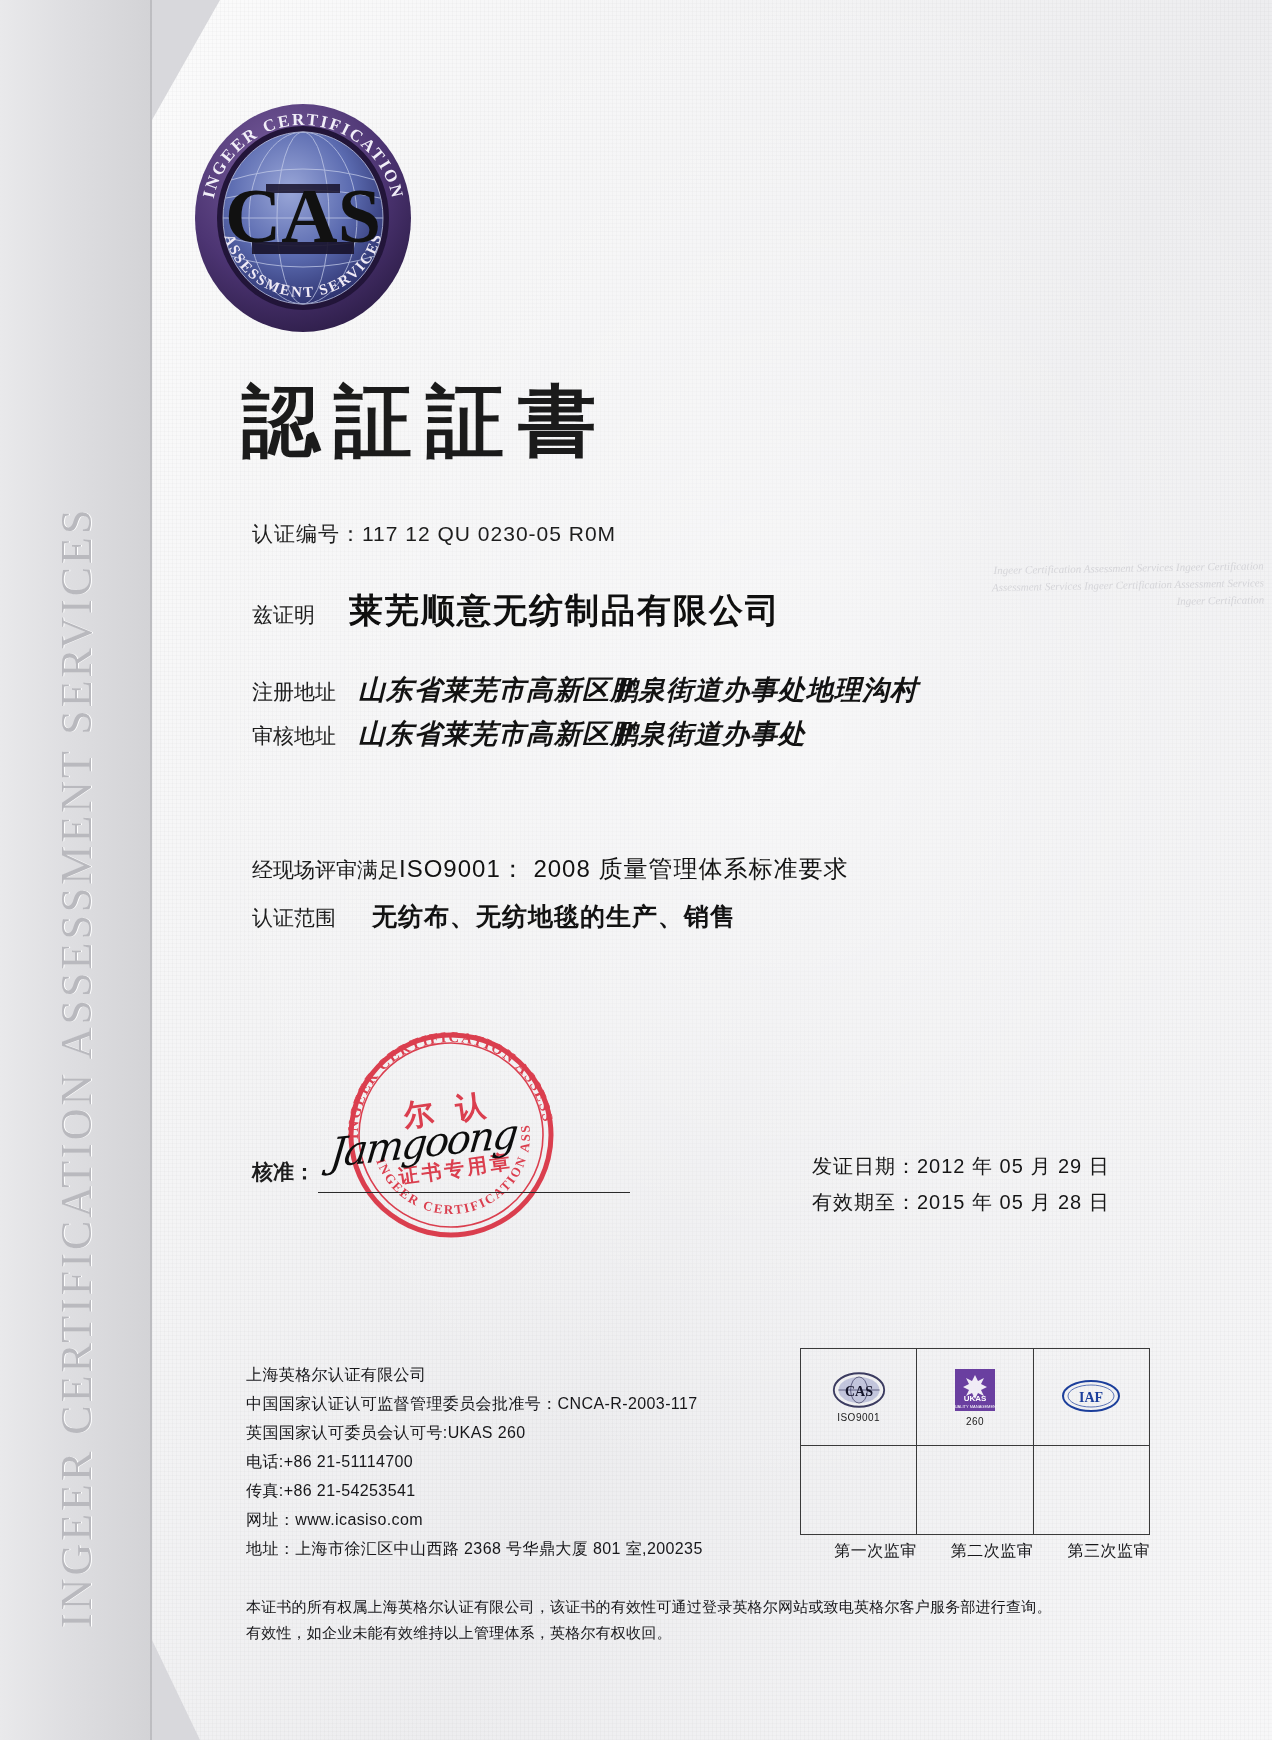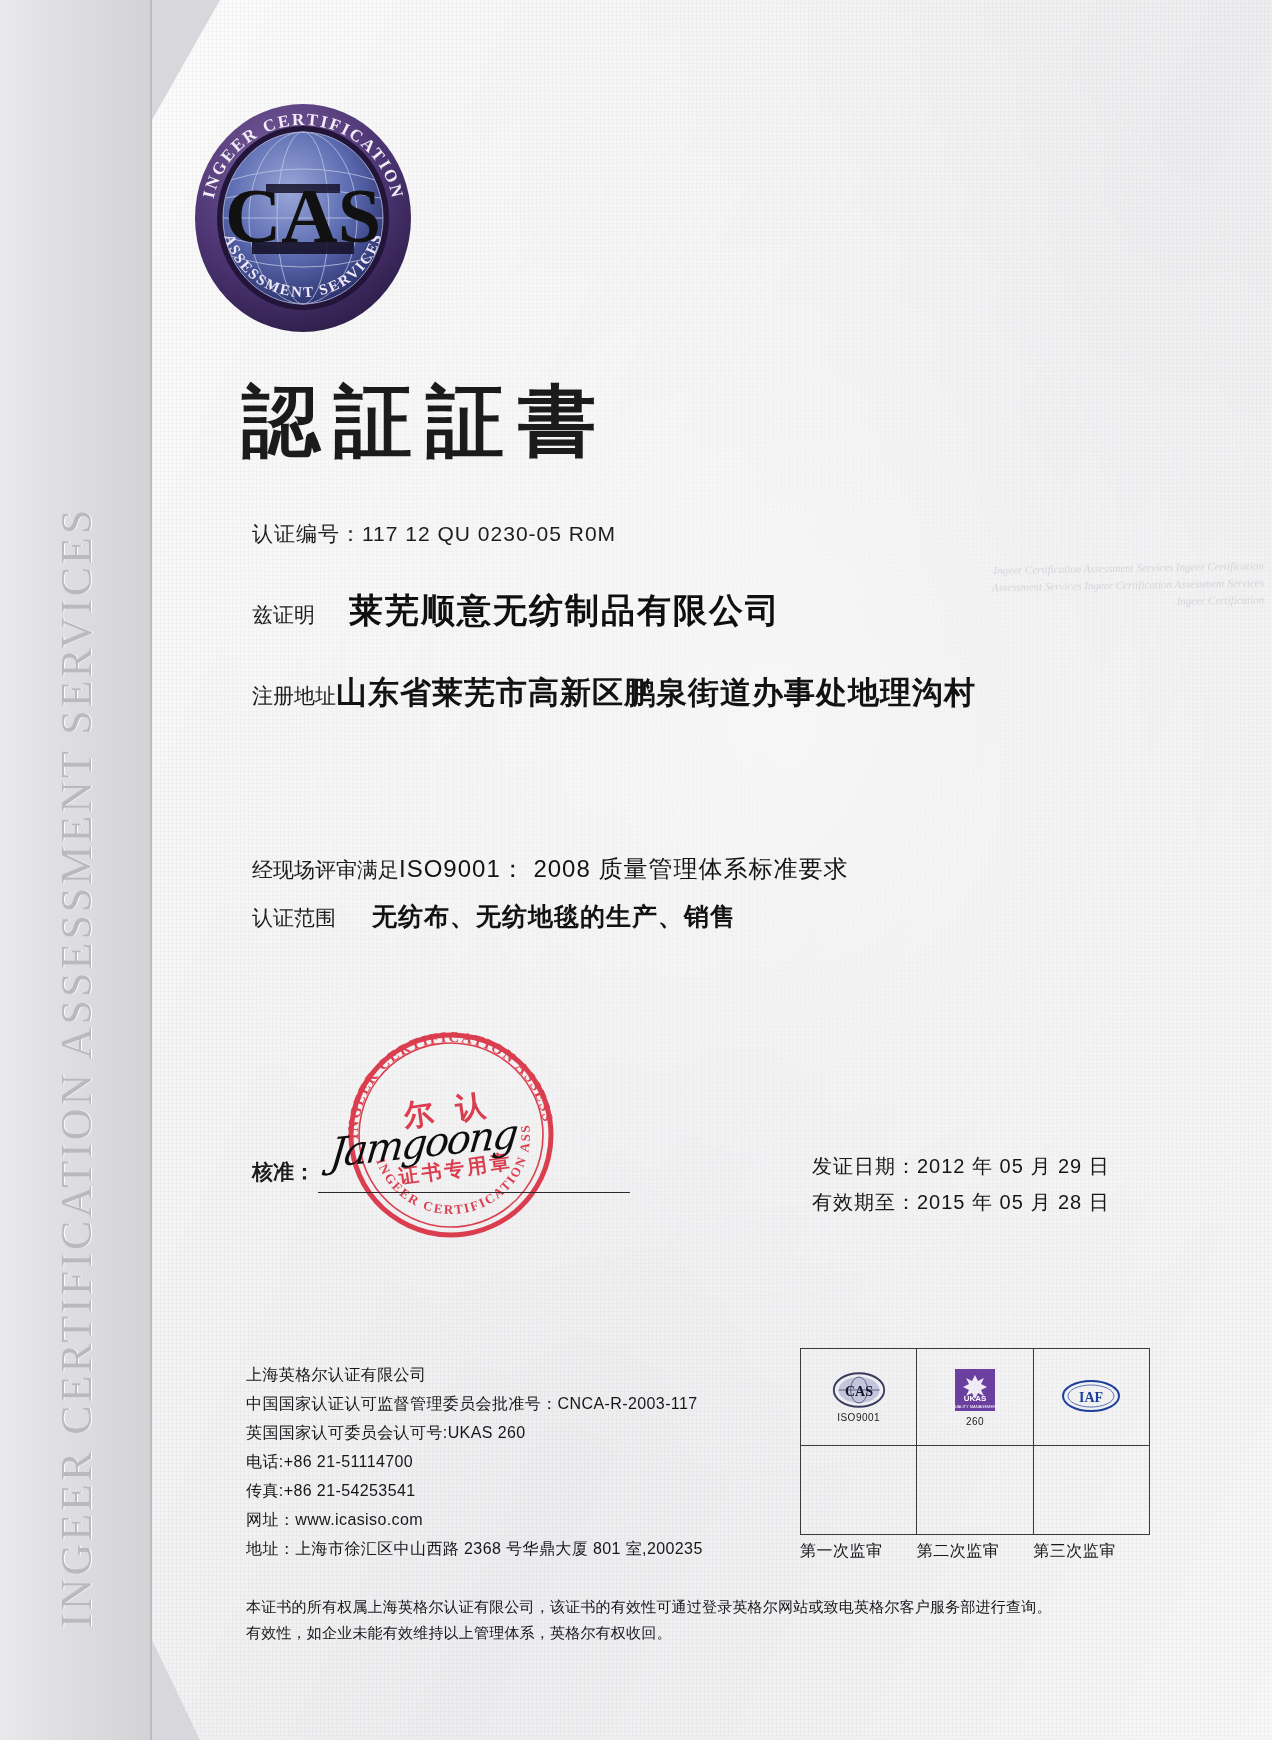--- a/index.html
+++ b/index.html
@@ -150,24 +150,26 @@
     position: absolute;
     left: 252px;
     top: 672px;
   }
   .addr-row {
     display: flex;
     align-items: baseline;
     margin-bottom: 8px;
   }
   .addr-val {
-    font-size: 31px;
+    font-size: 27px;
     font-weight: 700;
     color: #121212;
+    margin-left: 22px;
     letter-spacing: 1px;
+    font-style: italic;
   }
   .standard-row {
     position: absolute;
     left: 252px;
     top: 810px;
     display: flex;
     align-items: baseline;
   }
   .standard-lbl {
     font-size: 21px;
@@ -289,21 +291,21 @@
     flex: 1 1 0;
     border-right: 1px solid #3a3a3a;
   }
   .acc-bcell:last-child { border-right: none; }
   .acc-labels {
     display: flex;
     margin-top: 6px;
   }
   .acc-label {
     flex: 1 1 0;
-    text-align: left;
+    text-align: right;
     font-size: 16px;
     color: #17171a;
     letter-spacing: 0.5px;
   }
 
   
   .disclaimer {
     position: absolute;
     left: 246px;
     top: 1594px;
@@ -388,20 +390,24 @@
 
   <div class="line-hereby">
     <span class="lbl">兹证明</span>
     <span class="company">莱芜顺意无纺制品有限公司</span>
   </div>
 
   <div class="addr-block">
     <div class="addr-row">
       <span class="lbl">注册地址</span>
       <span class="addr-val">山东省莱芜市高新区鹏泉街道办事处地理沟村</span>
+    </div>
+    <div class="addr-row">
+      <span class="lbl">审核地址</span>
+      <span class="addr-val">山东省莱芜市高新区鹏泉街道办事处</span>
     </div>
   </div>
 
   <div class="standard-row">
     <span class="standard-lbl">经现场评审满足</span>
     <span class="standard-val">ISO9001： 2008 质量管理体系标准要求</span>
   </div>
 
   <div class="scope-row">
     <span class="lbl">认证范围</span>

